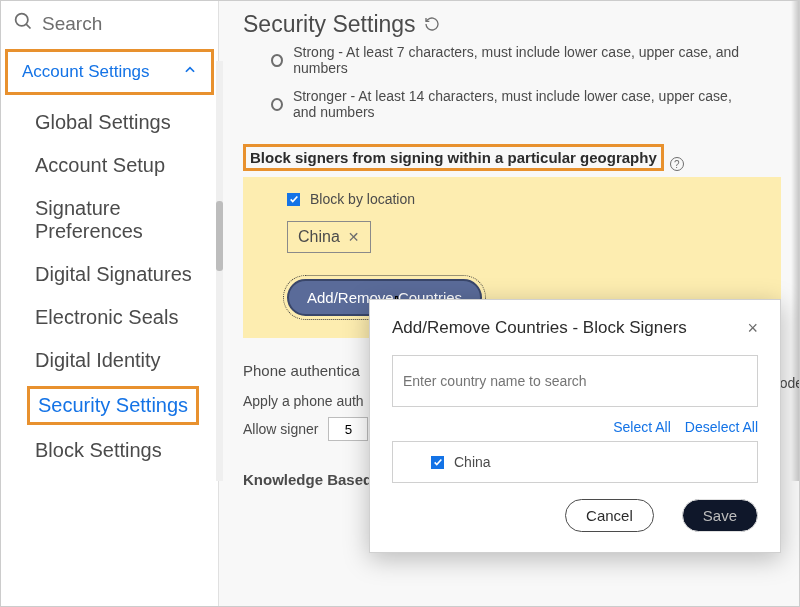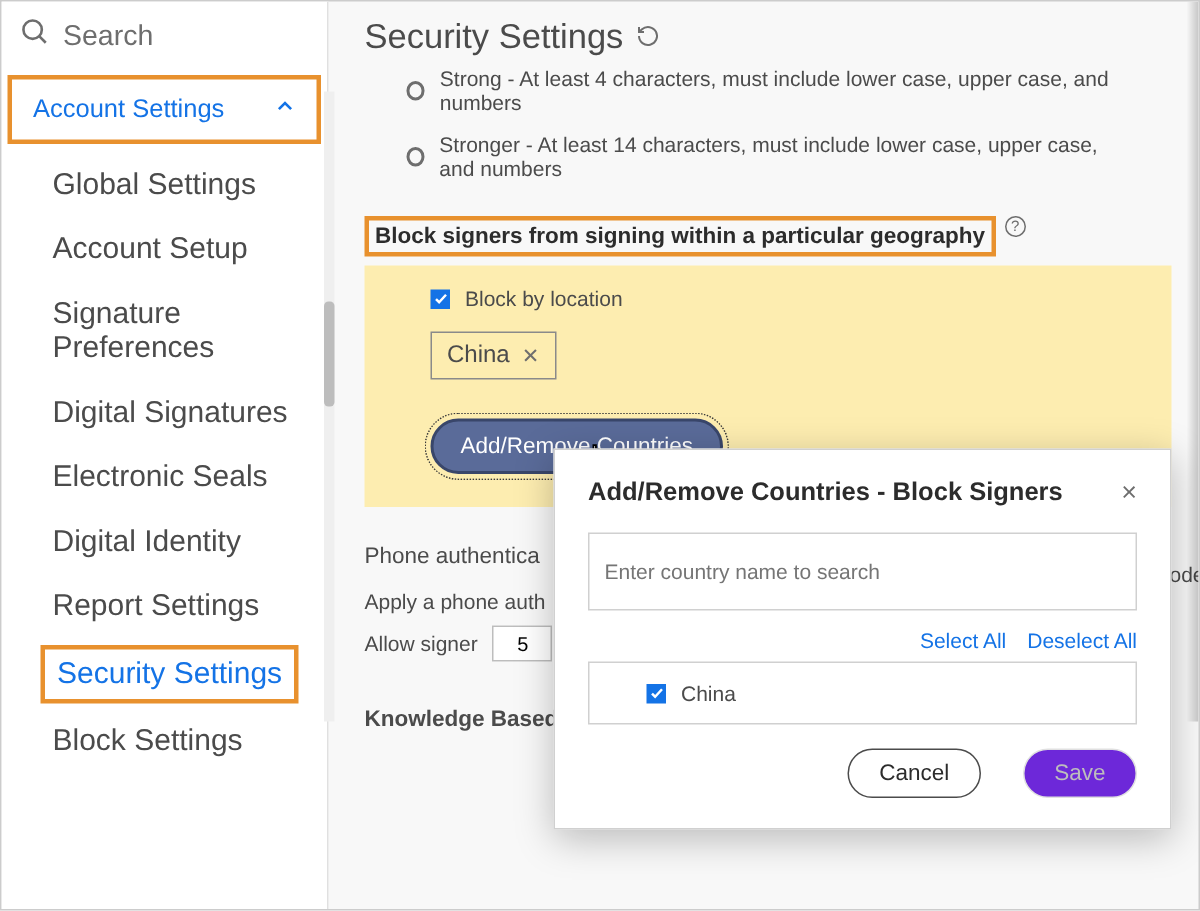--- a/index.html
+++ b/index.html
@@ -17,21 +17,21 @@
   .scrolltrack { position: absolute; left: 215px; top: 60px; width: 7px; height: 420px; background: #efefef; }
   .scroll-thumb { position: absolute; top: 140px; width: 7px; height: 70px; background: #bdbdbd; border-radius: 3px; }
 
   .main { flex: 1; padding: 10px 18px 18px 24px; position: relative; overflow: hidden; }
   .page-title { font-size: 23px; color: #4b4b4b; font-weight: 400; display: flex; align-items: center; gap: 8px; }
   .refresh-icon svg { width: 16px; height: 16px; color: #6e6e6e; }
 
   .opt-row { display: flex; align-items: center; gap: 10px; color: #4b4b4b; font-size: 14px; padding: 6px 28px; }
   .radio { width: 13px; height: 13px; border: 2px solid #6e6e6e; border-radius: 50%; display: inline-block; }
 
-  .section-head { display: flex; align-items: flex-start; gap: 6px; margin-top: 18px; }
+  .section-head { display: flex; align-items: flex-end; gap: 6px; margin-top: 18px; }
   .section-head .heading { font-weight: 600; color: #2c2c2c; font-size: 15px; border: 3px solid #e8912e; padding: 2px 4px; }
   .help-icon { width: 14px; height: 14px; border: 1.5px solid #6e6e6e; border-radius: 50%; display: inline-flex; align-items: center; justify-content: center; font-size: 10px; color: #6e6e6e; }
 
   .block-panel { background: #fdedb0; margin-top: 6px; padding: 14px 20px 22px 20px; }
   .ck-row { display: flex; align-items: center; gap: 10px; color: #4b4b4b; font-size: 14px; padding-left: 24px; }
   .checkbox { width: 13px; height: 13px; background: #1473e6; display: inline-flex; align-items: center; justify-content: center; }
   .checkbox svg { width: 10px; height: 10px; color: #fff; }
   .chip { display: inline-flex; align-items: center; gap: 8px; border: 1px solid #8a8a8a; padding: 6px 10px; margin-left: 24px; margin-top: 14px; font-size: 16px; color: #4b4b4b; }
   .chip .x { font-size: 14px; color: #6e6e6e; cursor: pointer; }
   .pill-btn { margin-left: 24px; margin-top: 26px; display: inline-block; background: #5a6b99; color: #fff; border: 2px solid #39466a; border-radius: 22px; padding: 8px 18px; font-size: 15px; cursor: pointer; outline: 1px dotted #3a3a3a; outline-offset: 3px; }
@@ -41,31 +41,31 @@
 
   .mini-head { margin-top: 24px; font-size: 15px; color: #4b4b4b; }
   .mini-head.bold { font-weight: 600; }
   .apply-row { margin-top: 14px; color: #4b4b4b; font-size: 14px; }
   .allow-row { margin-top: 8px; display: flex; align-items: center; gap: 10px; color: #4b4b4b; font-size: 14px; }
   .allow-row input[type=text] { width: 40px; height: 24px; border: 1px solid #bdbdbd; text-align: center; }
 
   .modal { position: absolute; left: 368px; top: 298px; width: 412px; background: #fff; border: 1px solid #d0d0d0; box-shadow: 0 6px 24px rgba(0,0,0,.25); }
   .modal-inner { padding: 18px 22px 20px 22px; }
   .modal-title-row { display: flex; justify-content: space-between; align-items: flex-start; }
-  .modal-title { font-size: 17px; font-weight: 700; color: #2c2c2c; }
+  .modal-title { font-size: 17px; font-weight: 400; color: #2c2c2c; }
   .modal-close { color: #6e6e6e; font-size: 18px; cursor: pointer; }
   .modal-search { margin-top: 16px; width: 100%; height: 52px; border: 1px solid #d0d0d0; padding: 0 10px; font-size: 14px; color: #888; }
   .links-row { display: flex; justify-content: flex-end; gap: 14px; margin-top: 12px; font-size: 14px; }
   .links-row span { color: #1473e6; cursor: pointer; }
   .country-list { border: 1px solid #d0d0d0; margin-top: 6px; padding: 12px 14px; }
   .country-list .ck-row { gap: 10px; }
   .modal-buttons { display: flex; justify-content: flex-end; gap: 28px; margin-top: 16px; }
   .btn { border-radius: 20px; padding: 7px 20px; font-size: 15px; }
   .btn-cancel { background: #fff; border: 1.5px solid #4b4b4b; color: #2c2c2c; cursor: pointer; }
-  .btn-save { background: #6d28d9; border: 1px solid #e0e0e0; color: #bdbdbd; cursor: not-allowed; }
+  .btn-save { background: #0f172a; border: 1px solid #e0e0e0; color: #bdbdbd; cursor: not-allowed; }
 
   .right-shadow { position: absolute; right: 0; top: 0; width: 8px; height: 480px; background: linear-gradient(to left, rgba(0,0,0,.2), transparent); }
 </style>
 </head>
 <body>
 
 <div class="app">
   <aside class="sidebar">
     <div class="search-row">
       <span class="sicon">
@@ -86,21 +86,20 @@
             </svg>
         </span>
       </div>
       <ul class="nav-items">
         <li>Global Settings</li>
         <li>Account Setup</li>
         <li>Signature Preferences</li>
         <li>Digital Signatures</li>
         <li>Electronic Seals</li>
         <li>Digital Identity</li>
-        <li>Report Settings</li>
         <li style="padding:0;margin:0;">
           <span class="highlight-box active" style="color:#1473e6">Security Settings</span>
         </li>
         <li>Block Settings</li>
       </ul>
     </div>
     <div class="scrolltrack">
       <div class="scroll-thumb"></div>
     </div>
   </aside>
@@ -111,21 +110,21 @@
       <span class="refresh-icon">
         <svg viewBox="0 0 24 24" fill="none" stroke="#6e6e6e" stroke-width="2">
             <path d="M3 12a9 9 0 1 0 3-6.7L3 8"></path>
             <polyline points="3 3 3 8 8 8"></polyline>
           </svg>
       </span>
     </h1>
 
     <div class="opt-row">
       <span class="radio"></span>
-      <span>Strong - At least 4 characters, must include lower case, upper case, and numbers</span>
+      <span>Strong - At least 7 characters, must include lower case, upper case, and numbers</span>
     </div>
     <div class="opt-row">
       <span class="radio"></span>
       <span>Stronger - At least 14 characters, must include lower case, upper case, and numbers</span>
     </div>
 
     <div class="section-head">
       <span class="heading">Block signers from signing within a particular geography</span>
       <span class="help-icon">?</span>
     </div>

